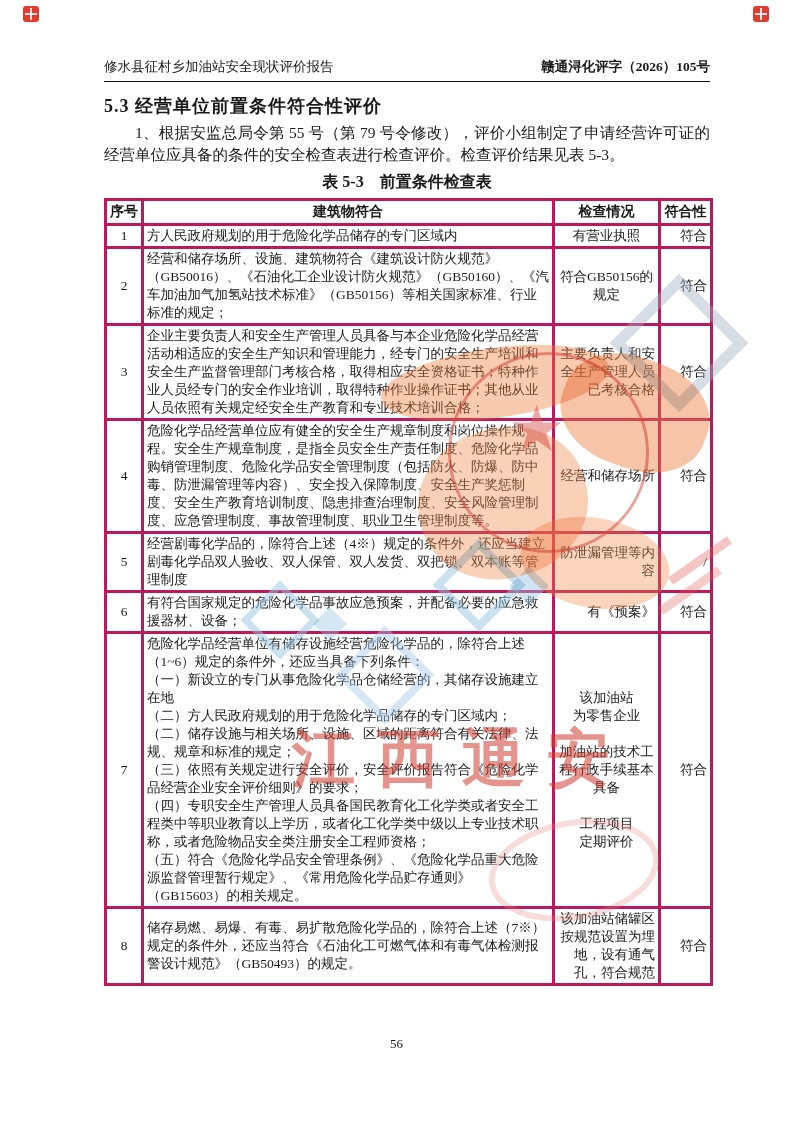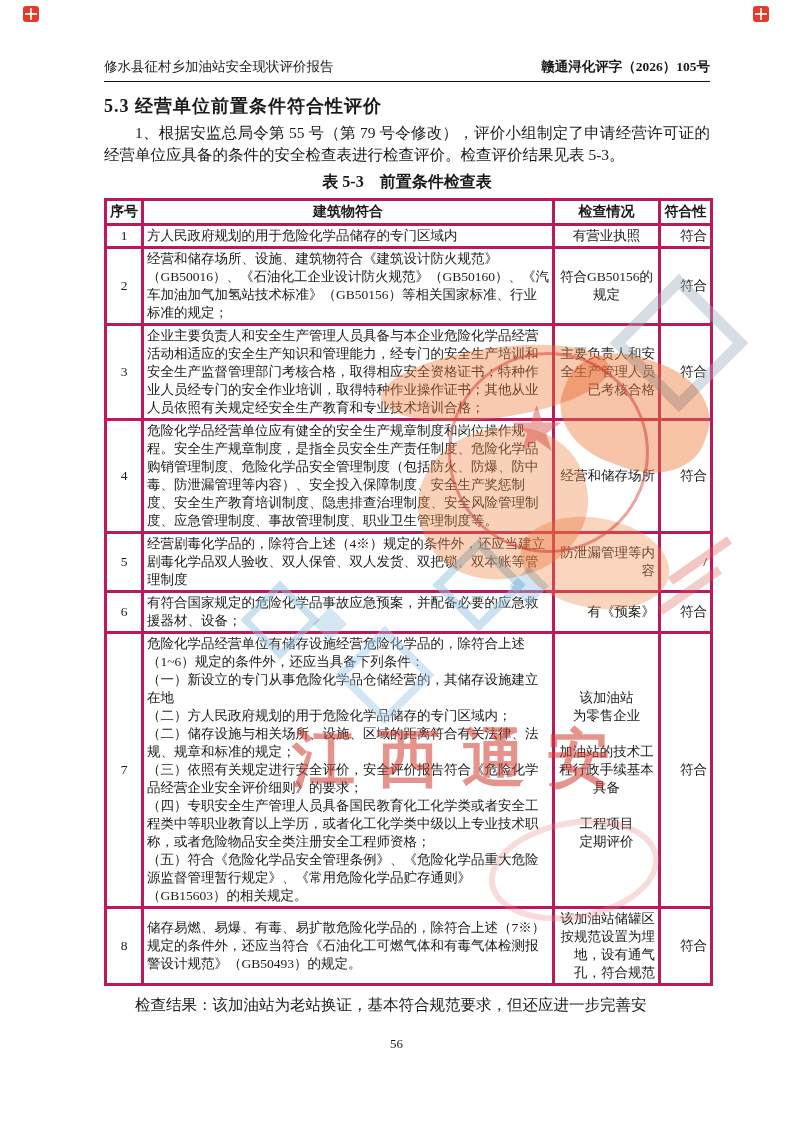--- a/index.html
+++ b/index.html
@@ -154,21 +154,20 @@
         </tr>
         <tr>
           <td class="c-no">8</td>
           <td class="c-content">储存易燃、易爆、有毒、易扩散危险化学品的，除符合上述（7※）规定的条件外，还应当符合《石油化工可燃气体和有毒气体检测报警设计规范》（GB50493）的规定。</td>
           <td class="c-status">该加油站储罐区按规范设置为埋地，设有通气孔，符合规范</td>
           <td class="c-conform">符合</td>
         </tr>
       </tbody>
     </table>
 
-    <p class="result">检查结果：该加油站为老站换证，基本符合规范要求，但还应进一步完善安</p>
   </div>
 
   <div class="page-number">56</div>
 
   <div class="wm">
     <div class="blob o1"></div>
     <div class="blob o2"></div>
     <div class="blob o3"></div>
     <div class="blob o4"></div>
     <div class="dia g1"></div>

